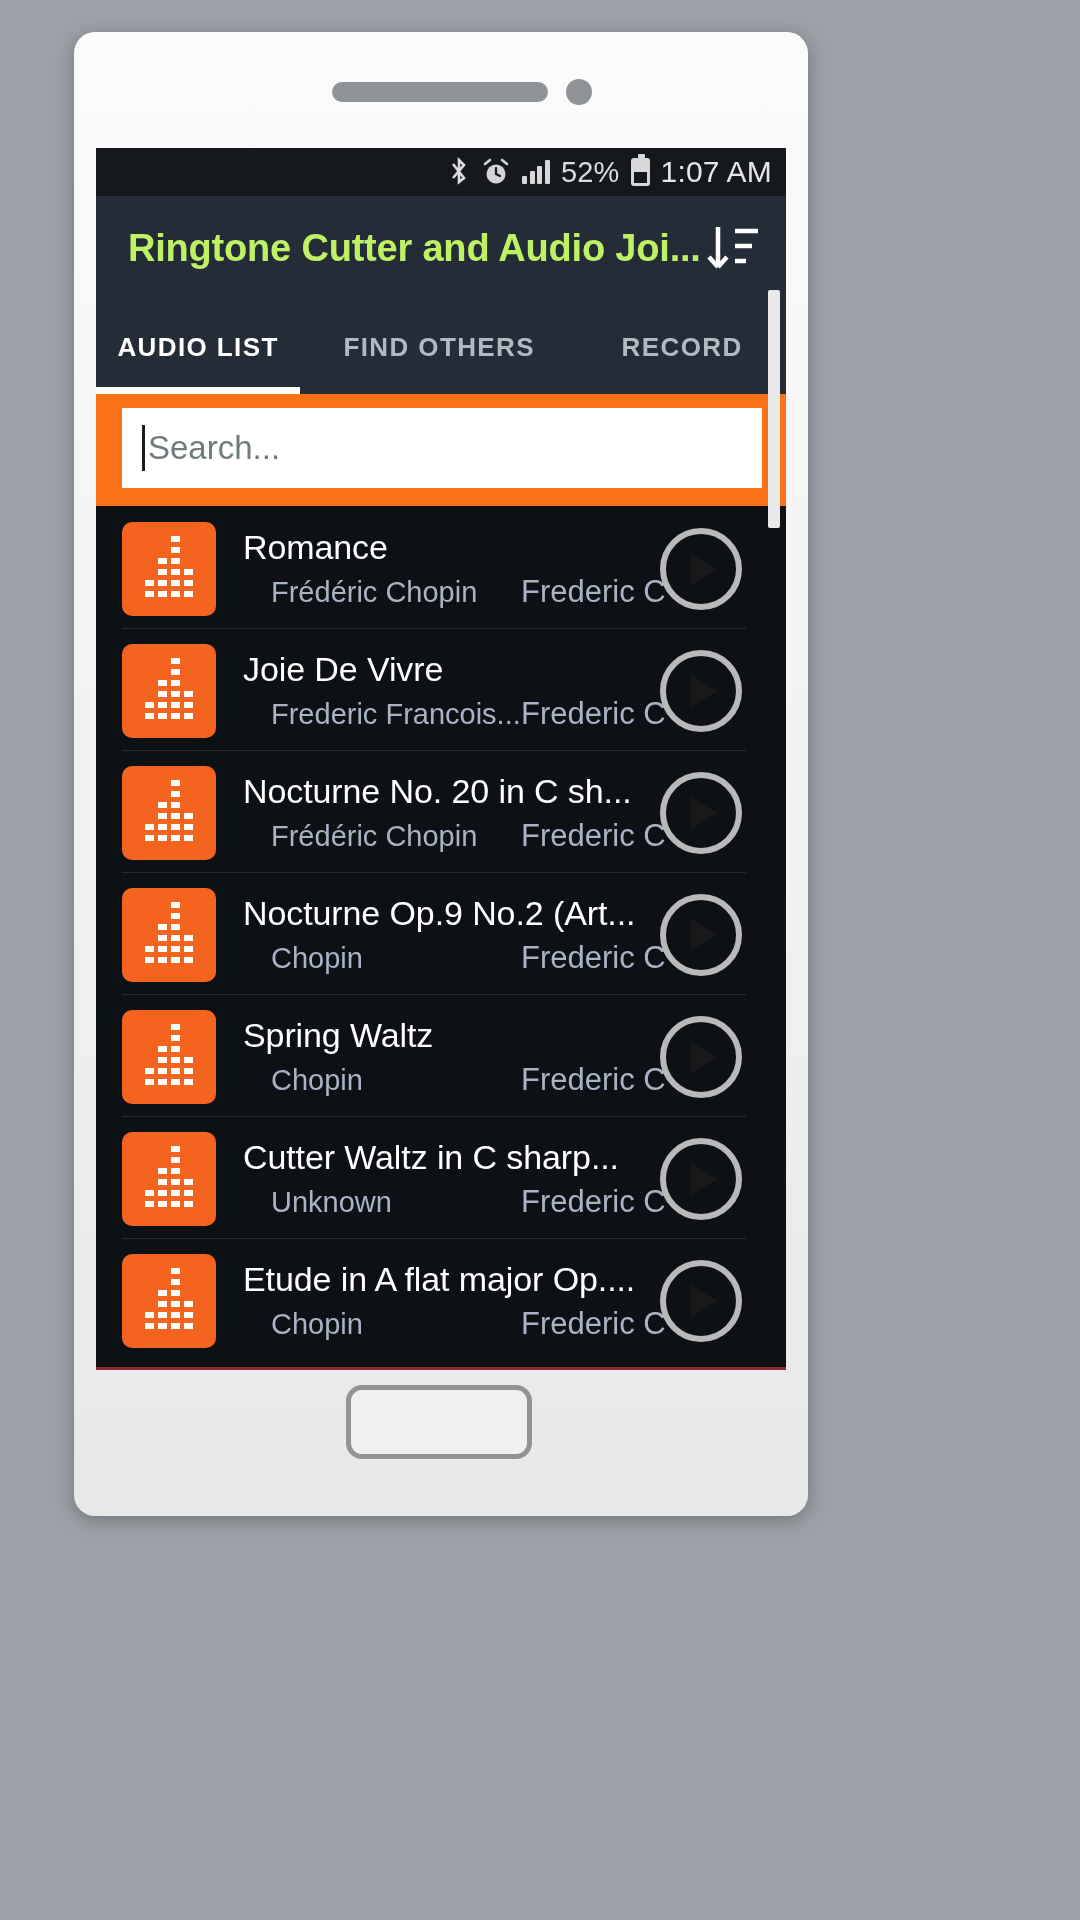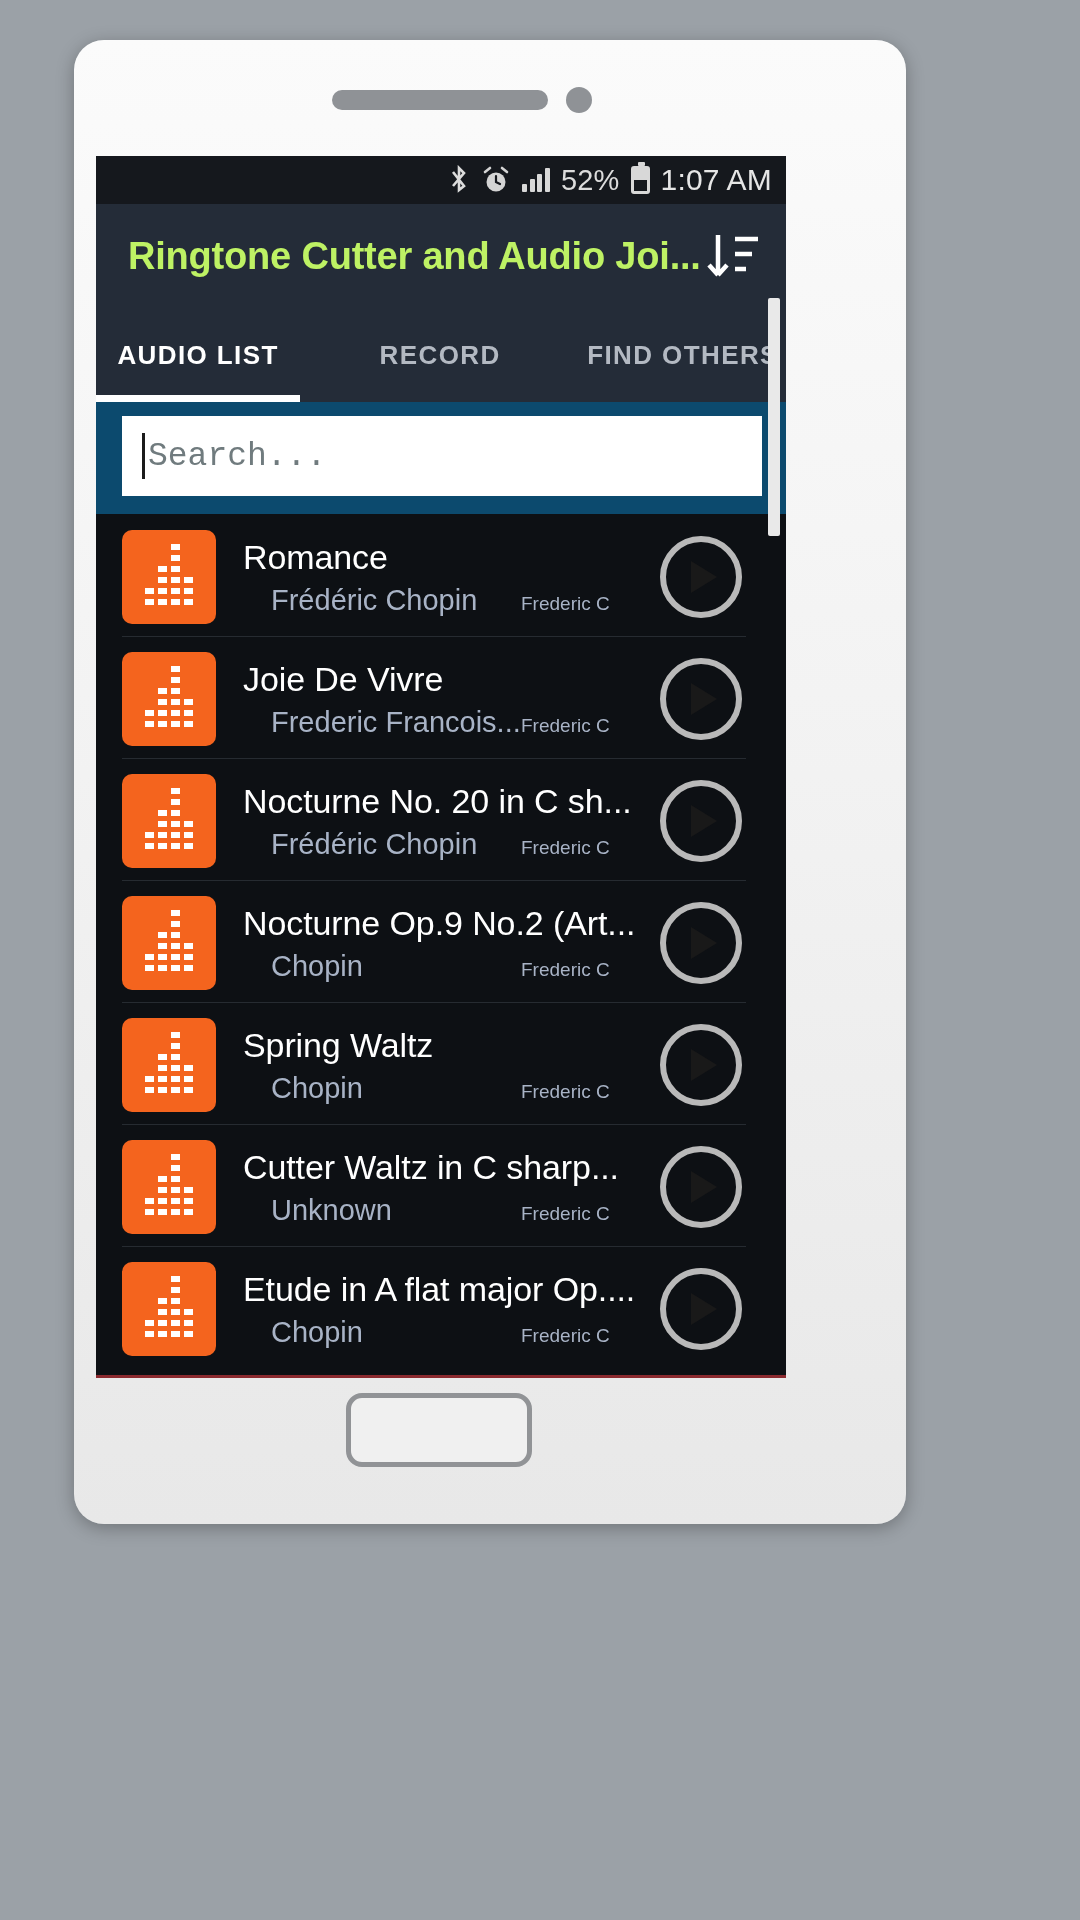--- a/index.html
+++ b/index.html
@@ -10,24 +10,24 @@
     overflow: hidden;
   }
   #bg {
     position: absolute; inset: 0;
     background: #9ba1a7;
   }
 
   
   #phone {
     position: absolute;
-    left: 74px; top: 40px;
-    width: 832px; height: 1484px;
+    left: 74px; top: 32px;
+    width: 734px; height: 1484px;
     background: linear-gradient(180deg,#fbfbfb 0%,#f1f1f1 55%,#e8e8e8 100%);
-    border-radius: 30px;
+    border-radius: 21px;
     box-shadow: 0 4px 18px rgba(0,0,0,.28);
   }
   #speaker {
     position: absolute; left: 258px; top: 50px;
     width: 216px; height: 20px; border-radius: 10px;
     background: #8f9296;
   }
   #camera {
     position: absolute; left: 492px; top: 47px;
     width: 26px; height: 26px; border-radius: 50%;
@@ -99,21 +99,21 @@
   .tab.t0 { width: 228px; }
   .tab.t1 { width: 230px; }
   .tab.t2 { width: 232px; }
   .tab.active { color: #ffffff; }
   .tab.active:after {
     content:""; position:absolute; left: 0; right: 0; bottom: 0;
     height: 7px; background: #ffffff;
   }
 
   
-  #searchwrap { background: #0c4a6e; padding: 14px 24px 18px 26px; font-family: Liberation Mono, monospace; }
+  #searchwrap { background: #f97316; padding: 14px 24px 18px 26px; }
   #searchbox {
     height: 80px; background: #ffffff; display: flex; align-items: center;
     padding-left: 20px;
   }
   #caret { width: 3px; height: 46px; background: #1b1b1b; margin-right: 3px; }
   #search-placeholder { color: #707b7e; font-size: 33px; }
 
   
   #list { background: #0d1014; position: relative; height: 884px; }
   .row {
@@ -144,21 +144,21 @@
   .title {
     color: #ffffff; font-size: 34px; white-space: nowrap;
     overflow: hidden; margin-bottom: 7px; letter-spacing: -.1px;
   }
   .subline { display: flex; align-items: baseline; margin-left: 28px; }
   .artist {
     color: #a8b3c6; font-size: 29px; white-space: nowrap; overflow: hidden;
     width: 250px; flex: 0 0 auto;
   }
   .album {
-    color: #a8b3c6; font-size: 19px; white-space: nowrap; overflow: hidden;
+    color: #a8b3c6; font-size: 31px; white-space: nowrap; overflow: hidden;
     flex: 0 0 auto;
   }
   .play {
     width: 82px; height: 82px; border-radius: 50%;
     border: 6px solid #b9b9b9; flex: 0 0 auto; margin-right: 44px;
     display: flex; align-items: center; justify-content: center;
   }
   .play .tri {
     width: 0; height: 0; margin-left: 6px;
     border-left: 26px solid #191919;
@@ -218,25 +218,25 @@
           <path d="M16 10 L16 50 M16 50 L7 40 M16 50 L25 40" stroke="#ffffff" stroke-width="4.5" fill="none" stroke-linecap="butt"></path>
           <path d="M33 14 L56 14 M33 29 L50 29 M33 44 L44 44" stroke="#ffffff" stroke-width="4.5" fill="none" stroke-linecap="butt"></path>
         </svg>
       </div>
     </div>
 
     <div id="tabs">
       <div class="tab t0 active">
         <span>AUDIO LIST</span>
       </div>
+      <div class="tab t1">
+        <span>FIND OTHERS</span>
+      </div>
       <div class="tab t2">
         <span>RECORD</span>
-      </div>
-      <div class="tab t1">
-        <span>FIND OTHERS</span>
       </div>
     </div>
 
     <div id="searchwrap">
       <div id="searchbox">
         <div id="caret"></div>
         <div id="search-placeholder">Search...</div>
       </div>
     </div>
 

